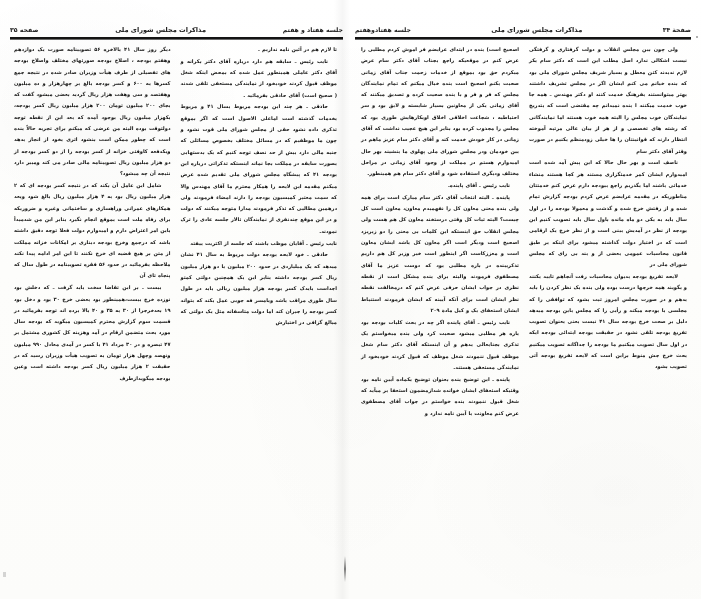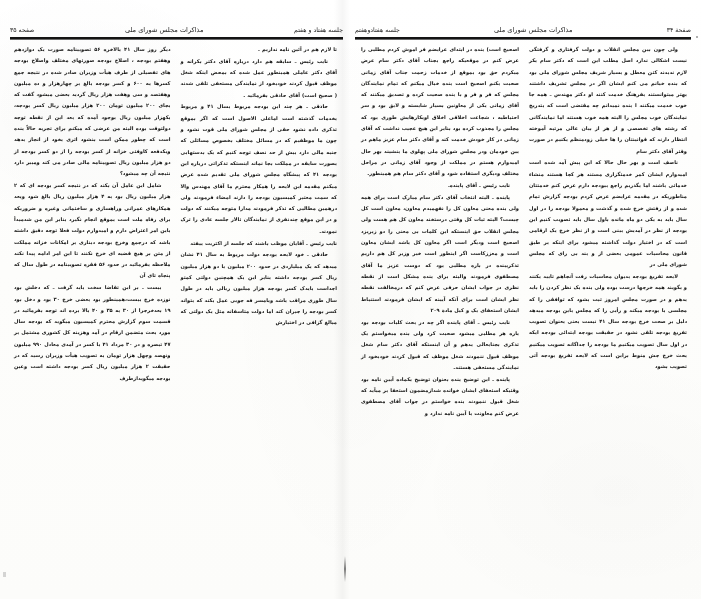--- a/index.html
+++ b/index.html
@@ -30,21 +30,21 @@
     position:absolute;top:0;height:599px;
     box-sizing:border-box;
   }
   #page-right{right:0;width:352px;padding:0 10px 0 6px;}
   #page-left {left:0; width:349px;padding:0 6px 0 10px;}
 
   
   .runhead{
     position:absolute;top:27px;left:0;right:0;
     display:flex;align-items:flex-end;
-    font-size:6.2px;font-weight:normal;color:#1a1a1a;
+    font-size:6.2px;font-weight:bold;color:#1a1a1a;
     letter-spacing:.2px;
     padding:0 8px;
     box-sizing:border-box;
   }
   #page-right .runhead{padding:0 10px 0 6px;}
   #page-left  .runhead{padding:0 6px 0 10px;}
   .rh-cell{white-space:nowrap;line-height:1;}
   .rh-page{flex:0 0 auto;}
   .rh-title{flex:1 1 auto;text-align:center;font-size:6.6px;}
   .rh-session{flex:0 0 auto;}

